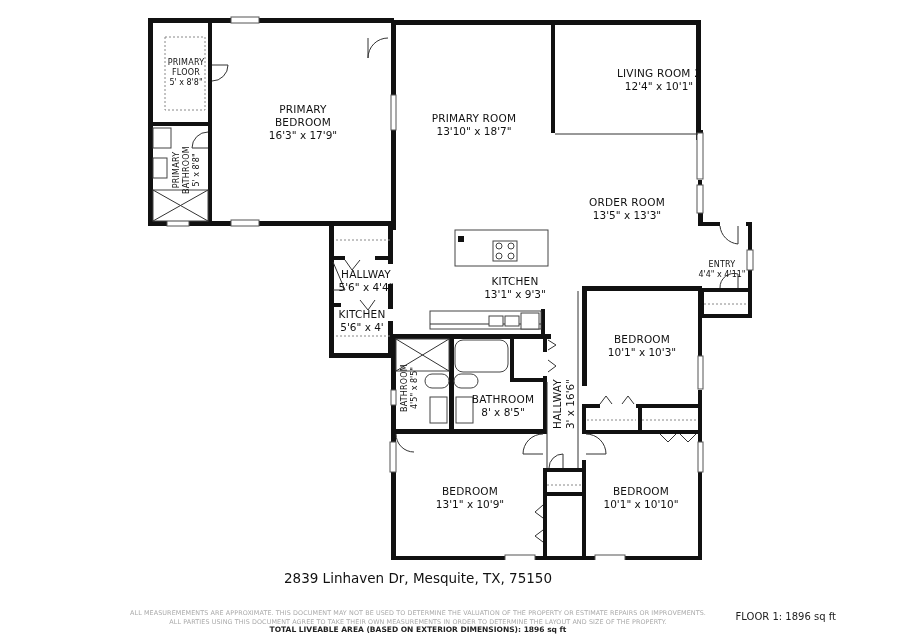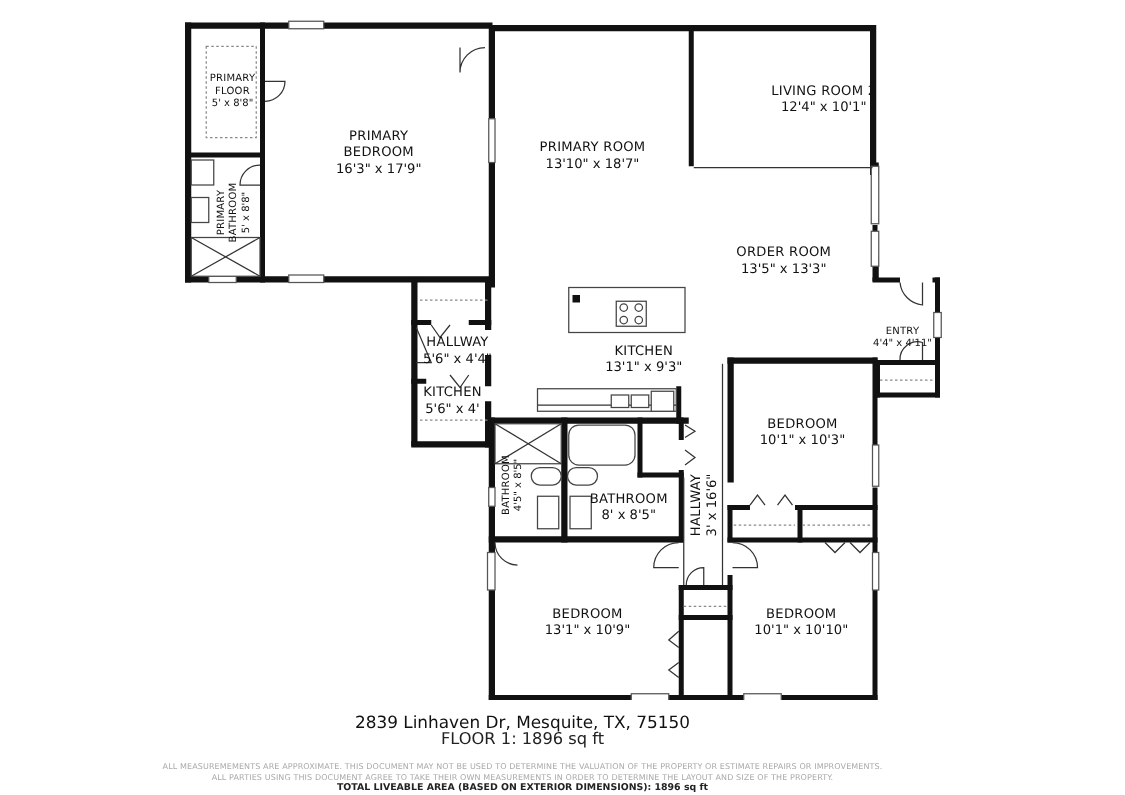--- a/index.html
+++ b/index.html
@@ -10,21 +10,21 @@
   .win { fill: #fff; stroke: #555; stroke-width: 1; }
   .dash { stroke: #888; stroke-width: 1; stroke-dasharray: 2 2; fill: none; }
   .fix { fill: #fff; stroke: #444; stroke-width: 1; }
   .lbl { position: absolute; text-align: center; color: #111; font-size: 10.5px; line-height: 13px; white-space: nowrap; transform: translateX(-50%); }
   .lbl .nm { display: block; letter-spacing: 0.2px; }
   .lbl .dm { display: block; }
   .lbl.small { font-size: 8px; line-height: 10px; }
   .lbl.vert { transform: translate(-50%, -50%) rotate(-90deg); transform-origin: center; }
   .footer { position: absolute; left: 0; width: 836px; text-align: center; }
   .addr { top: 570px; font-size: 13.5px; color: #111; }
-  .floor { top: 584px; font-size: 13px; color: #222; }
+  .floor { top: 611px; font-size: 10px; color: #222; text-align: right; }
   .total { top: 625px; font-size: 7.5px; color: #222; font-weight: bold; }
   .disc { font-size: 6.4px; color: #aaa; letter-spacing: 0.1px; }
   .disc1 { top: 609px; }
   .disc2 { top: 618px; }
 </style>
 </head>
 <body>
 
 <svg id="plan" viewBox="0 0 900 560" xmlns="http://www.w3.org/2000/svg">
 

